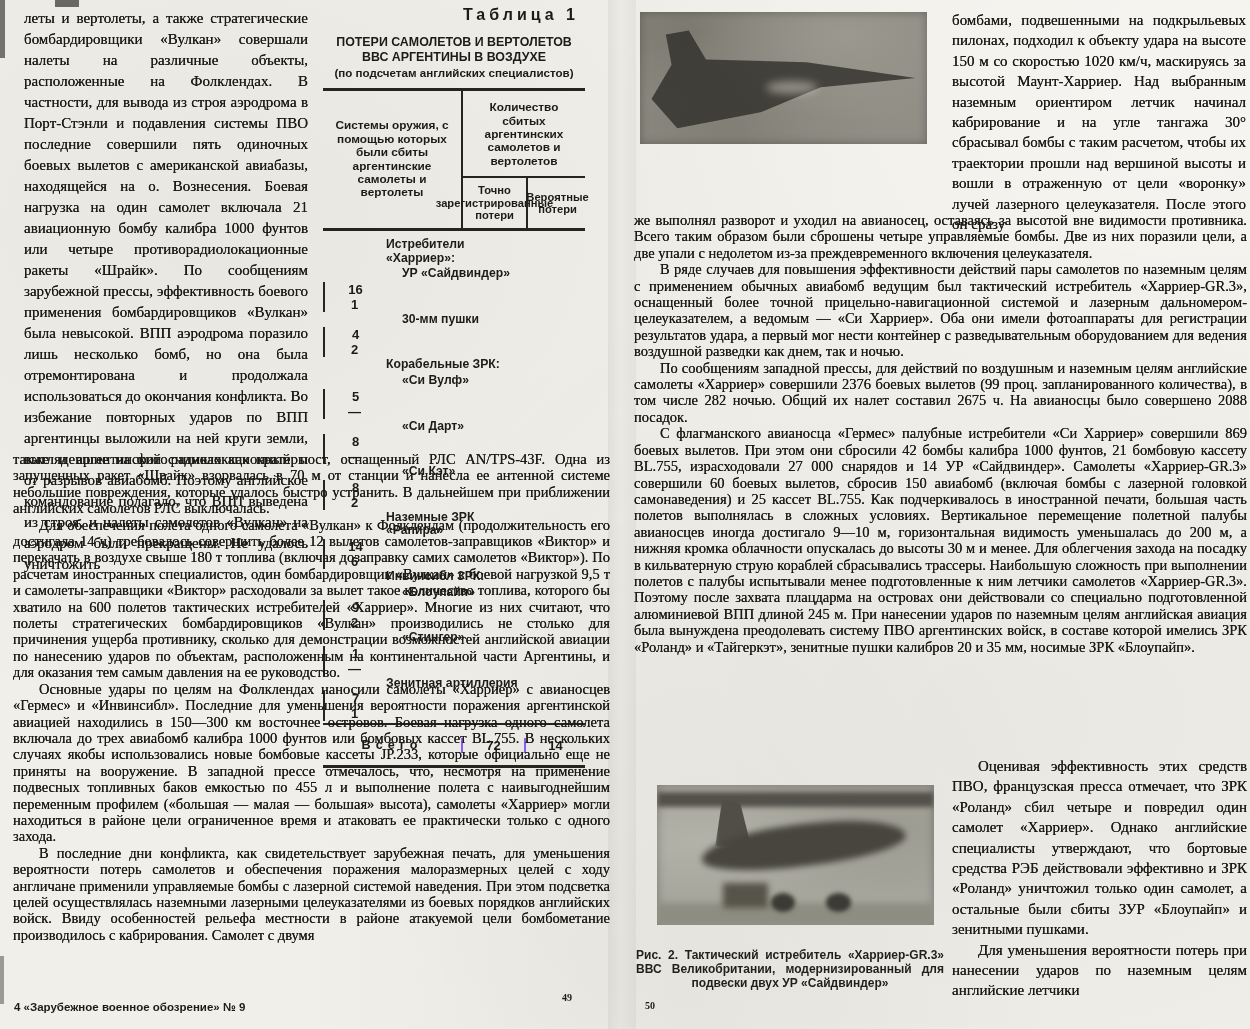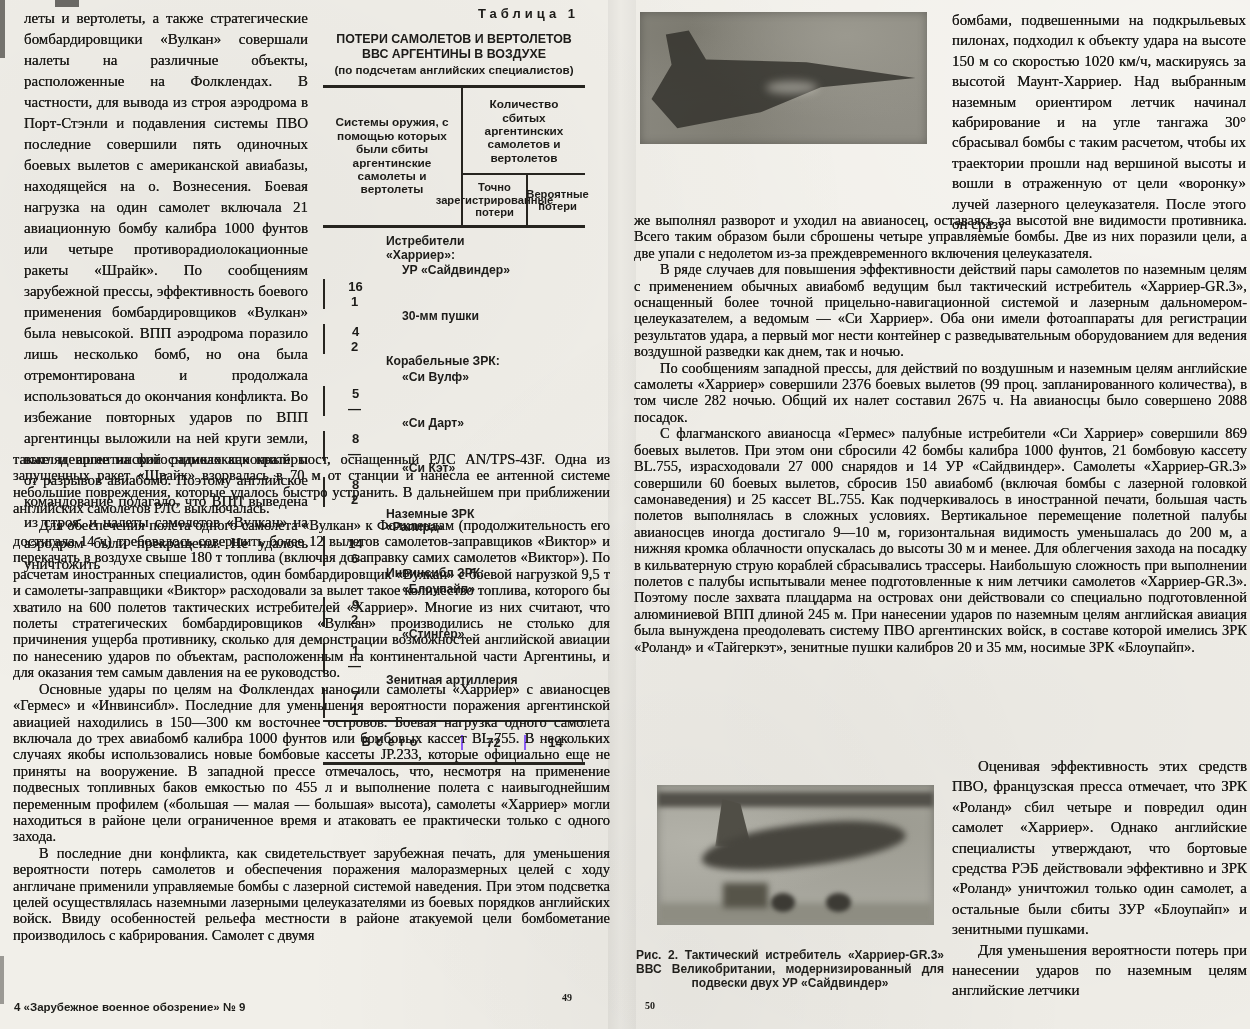--- a/index.html
+++ b/index.html
@@ -16,21 +16,21 @@
   .txt{text-align:justify;text-shadow:0 0 .4px currentColor;}
   .colw{font-size:15px;line-height:21px;}
   .fullw{font-size:14.5px;line-height:16.4px;}
   .rcolw{font-size:15px;line-height:20.4px;}
   p{margin:0;}
   p.ind{text-indent:26px;}
   p.noind{text-indent:0;}
 
   
   #tbl{left:323px;top:6px;width:262px;font-family:"Liberation Sans",sans-serif;font-weight:bold;}
-  .tbl-label{text-align:right;font-size:13px;letter-spacing:4px;padding-right:6px;}
+  .tbl-label{text-align:right;font-size:16px;letter-spacing:4px;padding-right:6px;}
   .tbl-title{text-align:center;font-size:12.4px;line-height:14.6px;margin-top:11px;}
   .tbl-sub{text-align:center;font-size:11.6px;line-height:13px;margin-top:2px;}
   .rule-top{border-top:3px solid #26241f;margin-top:9px;}
   .t-head{display:flex;align-items:stretch;border-bottom:3px solid #26241f;}
   .th-label{box-sizing:border-box;width:138px;display:flex;align-items:center;justify-content:center;
             text-align:center;font-size:11.8px;line-height:13.4px;padding:18px 8px;}
   .th-group{box-sizing:border-box;width:124px;border-left:2px solid #26241f;display:flex;flex-direction:column;}
   .th-gtop{padding:10px 5px 8px;text-align:center;font-size:11.8px;line-height:13.4px;border-bottom:2px solid #26241f;}
   .th-gcols{display:flex;flex:1;}
   .th-c{box-sizing:border-box;width:63px;display:flex;align-items:center;justify-content:center;

